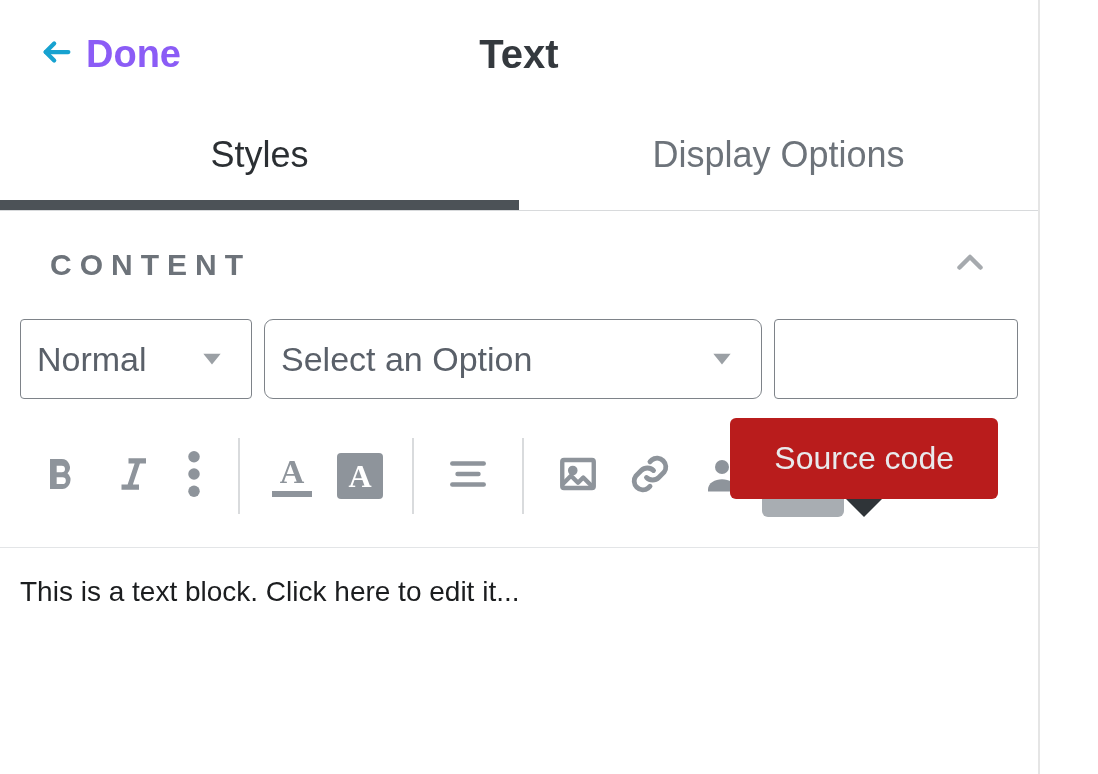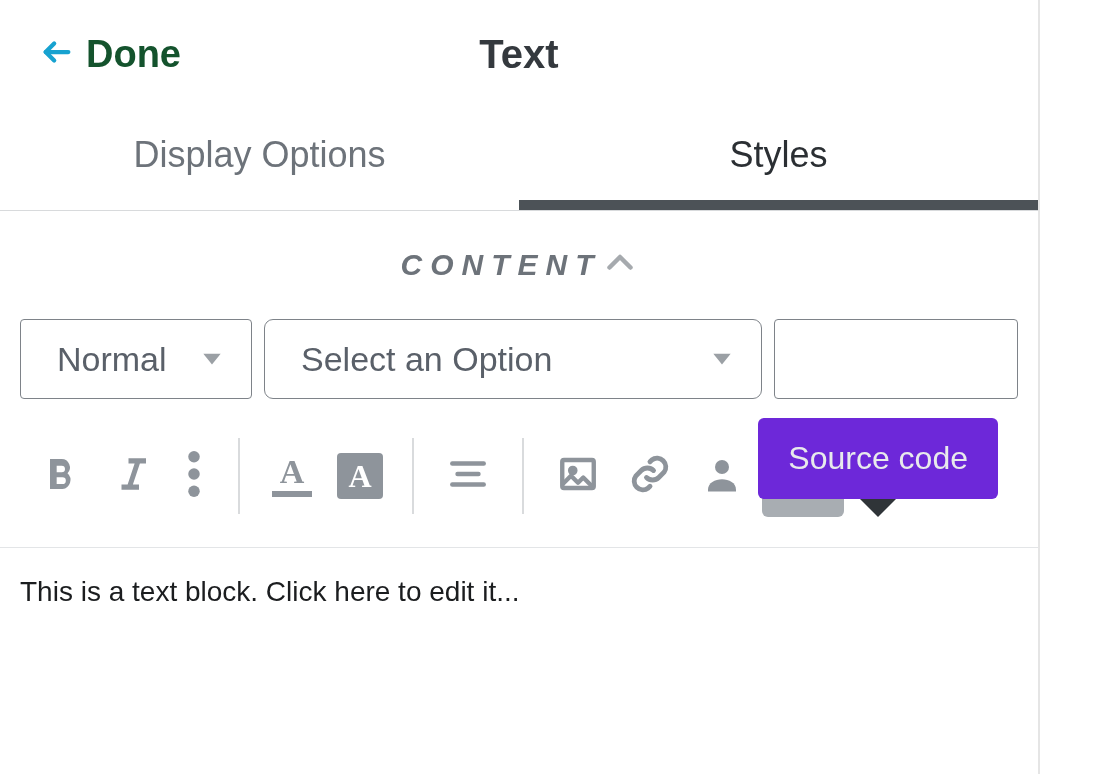--- a/index.html
+++ b/index.html
@@ -3,37 +3,37 @@
 <meta charset="utf-8">
 <style>
   * { box-sizing: border-box; margin: 0; padding: 0; }
   html, body { width: 1098px; height: 774px; font-family: -apple-system, BlinkMacSystemFont, "Segoe UI", Helvetica, Arial, sans-serif; background: #fff; color: #3a3f44; }
   .panel { width: 1040px; height: 774px; border-right: 2px solid #e5e5e5; position: relative; background: #fff; }
 
   
   .header { display: flex; align-items: center; height: 108px; padding: 0 40px; position: relative; }
   .done-wrap { display: flex; align-items: center; gap: 12px; cursor: pointer; }
   .done-wrap svg { width: 34px; height: 34px; }
-  .done-text { color: #14532d; font-size: 38px; font-weight: 600; }
+  .done-text { color: #8b5cf6; font-size: 38px; font-weight: 600; }
   .title { position: absolute; left: 0; right: 0; text-align: center; font-size: 40px; font-weight: 700; color: #34393e; pointer-events: none; }
 
   
   .tabs { display: flex; border-bottom: 1px solid #d8dadc; }
   .tab { flex: 1; text-align: center; padding: 26px 0 24px; font-size: 36px; color: #6d737a; font-weight: 500; cursor: pointer; }
   .tab.active { color: #2b2f33; border-bottom: 10px solid #4c5257; }
   .tab:not(.active){ border-bottom: 10px solid transparent; }
 
   
-  .section-head { display: flex; align-items: center; justify-content: center; padding: 34px 50px 34px 50px; font-style: italic; }
+  .section-head { display: flex; align-items: center; justify-content: space-between; padding: 34px 50px 34px 50px; }
   .section-title { font-size: 30px; font-weight: 600; letter-spacing: 8px; color: #6d737a; text-transform: uppercase; }
   .chev-wrap svg { width: 36px; height: 36px; }
 
   
   .dd-row { display: flex; gap: 12px; padding: 0 20px 6px 20px; }
-  .dd { border: 1px solid #7e8389; border-radius: 4px; height: 80px; display: flex; align-items: center; justify-content: space-between; padding: 0 26px 0 36px; color: #5a6069; font-size: 34px; cursor: pointer; background: #fff; }
+  .dd { border: 1px solid #7e8389; border-radius: 4px; height: 80px; display: flex; align-items: center; justify-content: space-between; padding: 0 26px 0 16px; color: #5a6069; font-size: 34px; cursor: pointer; background: #fff; }
   .dd.style-dd { width: 232px; }
   .dd.opt-dd   { flex: 1; max-width: 502px; border-radius: 9px; }
   .dd.right-dd { width: 244px; }
   .dd .caret svg { width: 26px; height: 26px; }
 
   
   .toolbar { display: flex; align-items: center; padding: 30px 20px 30px 28px; gap: 8px; border-bottom: 1px solid #e3e5e7; }
   .tbtn { width: 64px; height: 76px; display: flex; align-items: center; justify-content: center; color: #8e949b; cursor: pointer; border-radius: 6px; }
   .tbtn.narrow { width: 44px; }
   .tbtn.active-bg { background: #a8adb2; color: #4d5257; width: 82px; height: 82px; }
@@ -41,21 +41,21 @@
   .tbtn svg { width: 42px; height: 42px; }
   .tbtn.bold-btn svg { width: 40px; height: 40px; }
   .tbtn.more-btn svg { width: 12px; height: 46px; }
   .tbtn.color-btn, .tbtn.bg-btn { width: 60px; }
   .tbtn.bg-btn .sq { width: 46px; height: 46px; background: #8e949b; display:flex; align-items:center; justify-content:center; border-radius:4px; color:#fff; font-size:32px; font-weight:700; font-family: Georgia, serif;}
   .tbtn.color-btn .stack { display:flex; flex-direction:column; align-items:center; }
   .tbtn.color-btn .stack span.letter { font-family: Georgia, serif; font-size: 34px; font-weight: 600; color:#8e949b; line-height: 1; }
   .tbtn.color-btn .stack span.bar { width: 40px; height: 6px; background:#8e949b; margin-top:2px; }
 
   
-  .tooltip { position: absolute; right: 40px; top: 418px; background: #6d28d9; color: #e8eaec; font-size: 32px; padding: 22px 30px; border-radius: 6px; white-space: nowrap; z-index: 10; }
+  .tooltip { position: absolute; right: 40px; top: 418px; background: #b91c1c; color: #e8eaec; font-size: 32px; padding: 22px 44px; border-radius: 6px; white-space: nowrap; z-index: 10; }
   .tooltip::after { content:""; position:absolute; bottom:-18px; left:50%; transform:translateX(-50%); border:18px solid transparent; border-top-color:#2f3438; border-bottom:none; }
 
   
   .editor { padding: 28px 20px; font-size: 28px; color: #1b1d1f; min-height: 120px; }
 </style>
 </head>
 <body>
 
 <div class="panel">
 
@@ -66,22 +66,22 @@
             <line x1="20" y1="12" x2="4" y2="12"></line>
             <polyline points="10 18 4 12 10 6"></polyline>
           </svg>
       </span>
       <span class="done-text">Done</span>
     </div>
     <div class="title">Text</div>
   </div>
 
   <div class="tabs">
+    <div class="tab active">Styles</div>
     <div class="tab">Display Options</div>
-    <div class="tab active">Styles</div>
   </div>
 
   <div class="section-head">
     <div class="section-title">CONTENT</div>
     <span class="chev-wrap">
       <svg viewBox="0 0 24 24" fill="none" stroke="#a6aaae" stroke-width="3" stroke-linecap="round" stroke-linejoin="round">
           <polyline points="5 15 12 8 19 15"></polyline>
         </svg>
     </span>
   </div>

